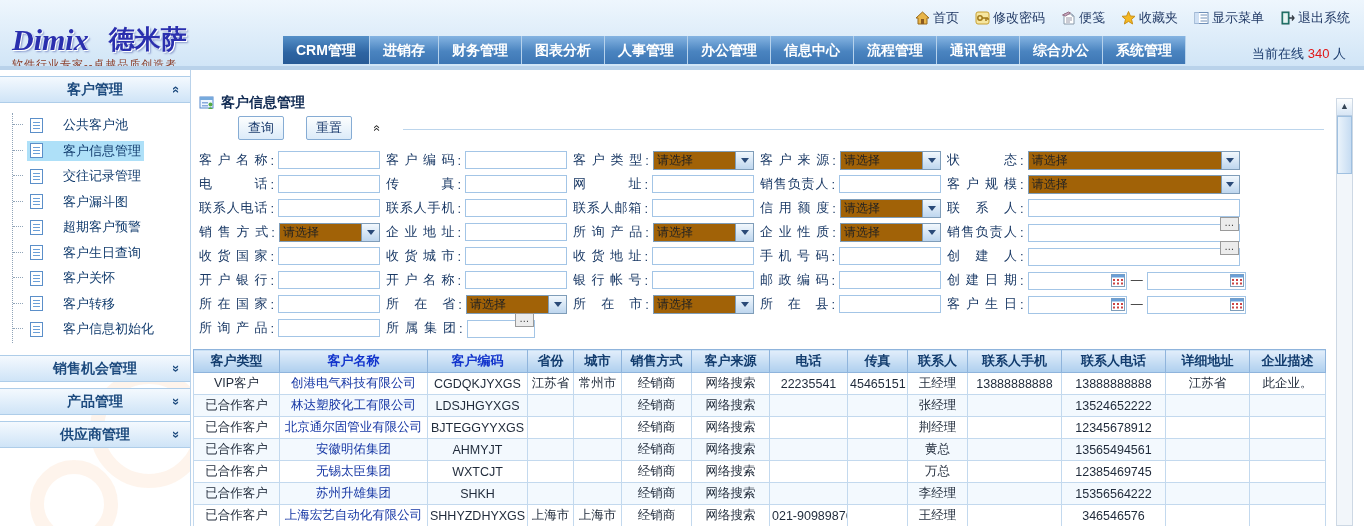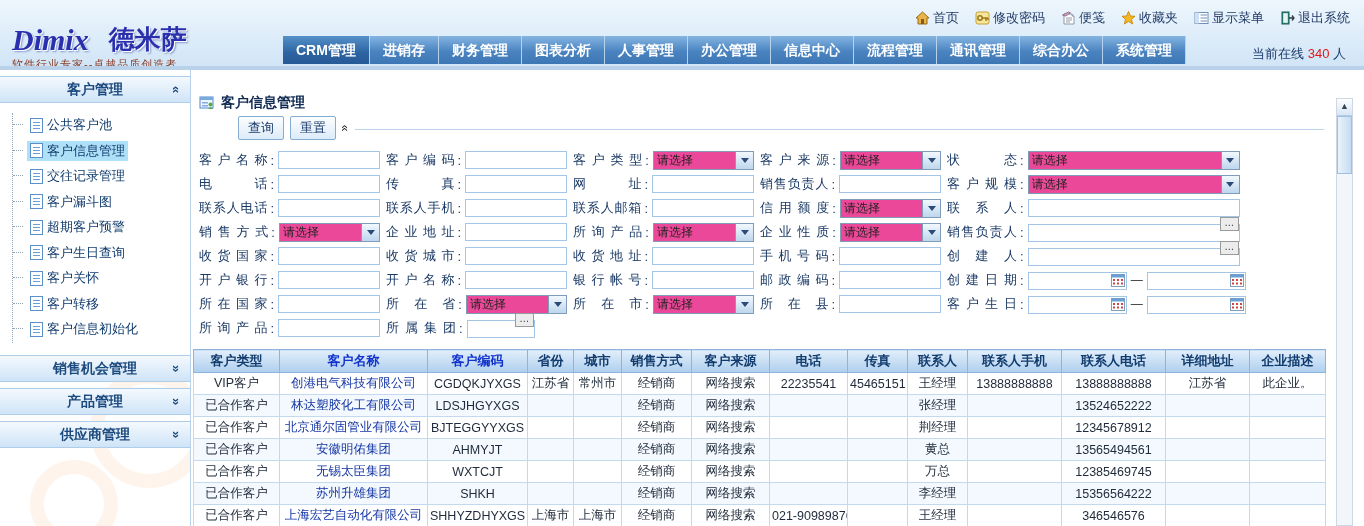--- a/index.html
+++ b/index.html
@@ -31,44 +31,44 @@
   .sidebar::before{width:90px;height:90px;left:90px;top:300px;}
   .sidebar::after{width:60px;height:60px;left:30px;top:390px;}
   .group-h{margin-top:6px;height:25px;line-height:25px;background:linear-gradient(#f4f9fe,#cfe4f7);border-top:1px solid #aecde9;border-bottom:1px solid #aecde9;color:#1c4a7e;font-weight:bold;font-size:14px;text-align:center;position:relative;cursor:pointer;}
   .chev{position:absolute;right:10px;top:0;height:25px;line-height:25px;font-size:13px;color:#1c4a7e;}
   .chev i{display:inline-block;font-style:normal;}
   .chev.up i{transform:rotate(90deg);}
   .chev.down i{transform:rotate(90deg);}
   .tree{list-style:none;margin:10px 0 12px 12px;padding:0 0 0 6px;border-left:1px dotted #90a4b8;position:relative;z-index:2;}
   .tree li{position:relative;padding:2px 0 2px 8px;white-space:nowrap;}
   .tree li::before{content:"";position:absolute;left:-6px;top:11px;width:10px;border-top:1px dotted #90a4b8;}
-  .titem{display:inline-flex;align-items:center;gap:4px;font-size:13px;color:#123c6e;cursor:pointer;padding:1px 3px;}
+  .titem{display:inline-flex;align-items:center;gap:20px;font-size:13px;color:#123c6e;cursor:pointer;padding:1px 3px;}
   li.selected .titem{background:#aee0f8;}
   .doc{display:inline-block;width:11px;height:13px;border:1px solid #5b8fc9;background:#fff;background-image:repeating-linear-gradient(#6a9fd8 0 1px,transparent 1px 3px);background-size:7px 8px;background-position:2px 3px;background-repeat:no-repeat;}
 
   
   .main{position:absolute;left:191px;top:70px;right:0;bottom:0;background:#fff;}
   .title-row{position:absolute;left:8px;top:24px;display:flex;align-items:center;gap:6px;font-weight:bold;font-size:14px;color:#102a52;}
-  .btn-row{position:absolute;left:8px;top:46px;right:40px;display:flex;align-items:center;gap:6px;padding-left:39px;}
+  .btn-row{position:absolute;left:8px;top:46px;right:40px;display:flex;align-items:center;gap:22px;padding-left:39px;}
   .btn{border:1px solid #86acd4;background:linear-gradient(#fdfefe,#dcebf9);padding:2px 9px;font-size:13px;color:#1c3c6e;border-radius:2px;cursor:pointer;}
   .collapse2{font-size:12px;color:#222;cursor:pointer;}
   .collapse2 i{display:inline-block;font-style:normal;transform:rotate(90deg);}
   .rule{flex:1;height:1px;background:#bcd5ec;margin-top:3px;}
 
   
   .formwrap{position:absolute;left:2px;top:78px;right:40px;}
   .frow{display:flex;align-items:center;height:24px;}
   .fcell{display:flex;align-items:center;width:187px;flex:0 0 auto;}
   .fcell.wide{width:auto;}
   .flabel{display:inline-block;width:70px;font-size:13px;color:#1b3a66;text-align:justify;text-align-last:justify;margin-left:6px;white-space:nowrap;overflow:hidden;}
   .colon{margin:0 4px 0 3px;color:#1b3a66;font-size:13px;}
   .ti{width:96px;height:16px;border:1px solid #a3c5e6;font-size:12px;padding:0 2px;background:#fff;outline:none;font-family:inherit;}
   .ti.wide{width:206px;}
   .ti.small{width:62px;}
-  .sel{display:inline-flex;width:102px;height:19px;border:1px solid #7f9db9;background:#ec4899;align-items:center;cursor:pointer;box-sizing:border-box;}
+  .sel{display:inline-flex;width:102px;height:19px;border:1px solid #7f9db9;background:#a16207;align-items:center;cursor:pointer;box-sizing:border-box;}
   .sel.wide{width:212px;}
   .sel-t{flex:1;font-size:12px;color:#222;padding-left:3px;white-space:nowrap;overflow:hidden;}
   .sel-a{width:17px;align-self:stretch;background:linear-gradient(#f2f8fd,#bed6ee);border-left:1px solid #7f9db9;display:flex;align-items:center;justify-content:center;}
   .sel-a::after{content:"";border:4px solid transparent;border-top:5px solid #2a4a78;margin-top:5px;}
   .pick{position:relative;display:inline-block;}
   .dots{position:absolute;right:1px;top:-6px;width:17px;height:12px;background:#ececec;border:1px solid #9a9a9a;font-size:10px;line-height:9px;text-align:center;color:#333;cursor:pointer;}
   .dwrap{position:relative;display:inline-block;}
   .dwrap .ti{width:78px;padding-right:17px;}
   .cal{position:absolute;right:2px;top:2px;width:14px;height:14px;cursor:pointer;}
   .dash{margin:0 4px;color:#333;font-size:12px;}

